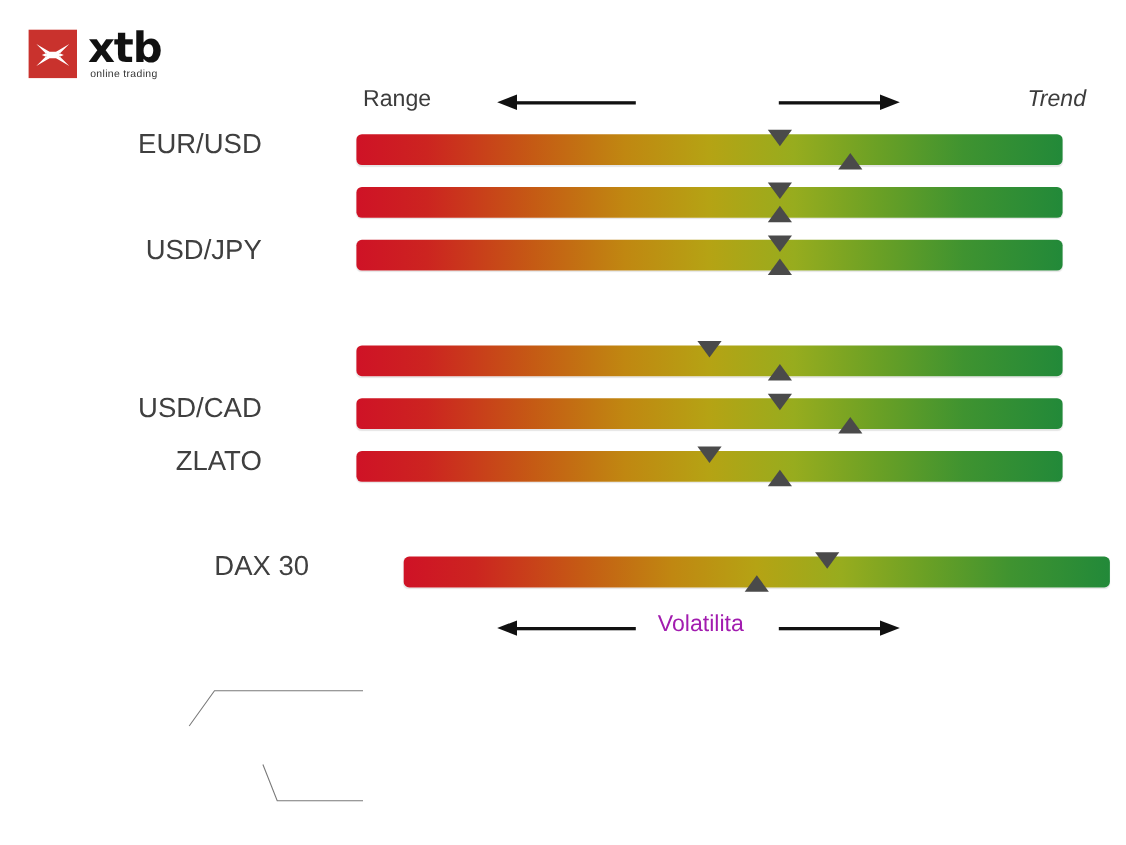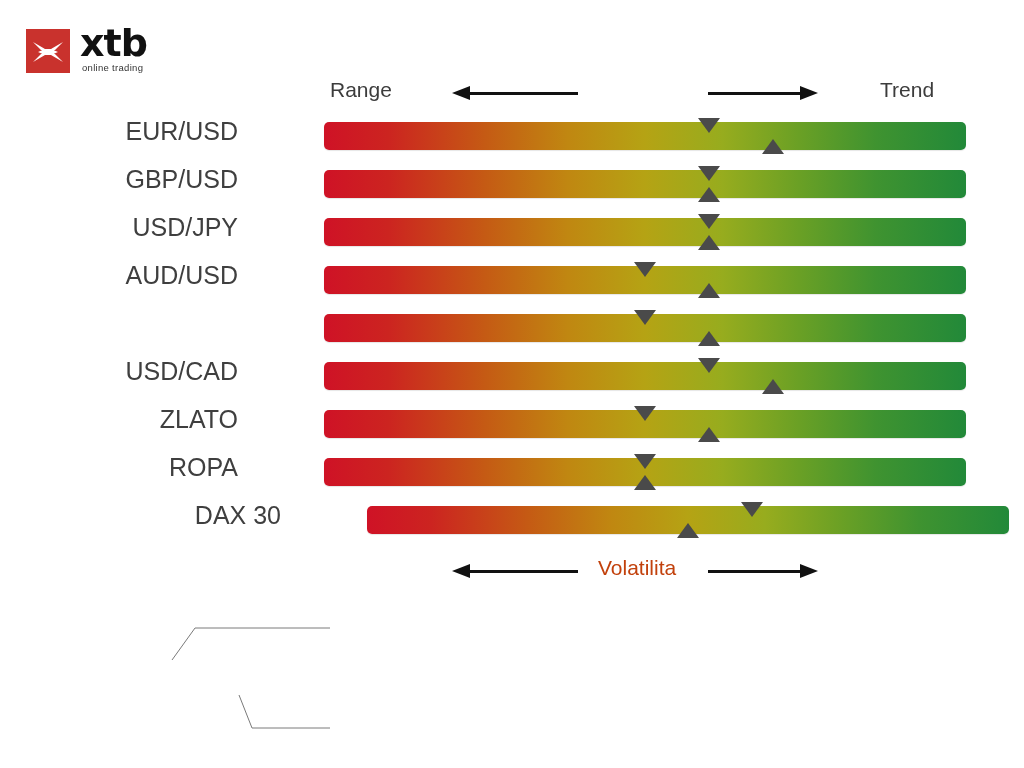--- a/index.html
+++ b/index.html
@@ -6,21 +6,21 @@
   html,body{margin:0;padding:0;}
   body{
     width:1024px;height:768px;
     background:#ffffff;
     font-family:"Liberation Sans", sans-serif;
     color:#3a3a3a;
     overflow:hidden;
     position:relative;
   }
   
-  #logo{position:absolute;left:26px;top:26px;display:flex;align-items:flex-end;}
+  #logo{position:absolute;left:26px;top:26px;display:flex;align-items:center;}
   #logo-mark{
     width:44px;height:44px;background:#c9322d;
     position:relative;flex:none;
   }
   #logo-mark svg{position:absolute;left:6px;top:12px;}
   #logo-words{margin-left:10px;line-height:1;}
   #logo-xtb{
     font-family:"DejaVu Sans", sans-serif;
     font-weight:bold;font-size:38px;color:#111;
     letter-spacing:-1px;display:block;margin-top:-2px;
@@ -31,21 +31,21 @@
     margin-top:1px;margin-left:2px;letter-spacing:.3px;
   }
 
   
   #header-row{position:absolute;left:0;top:78px;width:928px;height:30px;}
   .hdr-label{
     position:absolute;top:0;font-size:21px;color:#3c3c3c;
     font-family:"Liberation Sans", sans-serif;white-space:nowrap;
   }
   #hdr-range{left:330px;}
-  #hdr-trend{left:880px;}
+  #hdr-trend{left:934px;font-style:italic;}
 
   .arrow-wrap{position:absolute;top:8px;height:14px;}
   .arrow-line{position:absolute;top:6px;height:2.5px;background:#111;}
   .arrow-head{
     position:absolute;top:0;width:0;height:0;
     border-top:7px solid transparent;border-bottom:7px solid transparent;
   }
   .arrow-head.left{border-right:18px solid #111;left:0;}
   .arrow-head.right{border-left:18px solid #111;right:0;}
 
@@ -83,21 +83,21 @@
     border-top:15px solid #4a4a4a;top:-4px;
   }
   .marker.up{
     border-left:11px solid transparent;border-right:11px solid transparent;
     border-bottom:15px solid #4a4a4a;top:17px;
   }
 
   
   #vol-row{position:absolute;left:0;top:556px;width:1024px;height:30px;}
   #vol-label{
-    position:absolute;left:598px;top:0;font-size:21px;color:#c2410c;
+    position:absolute;left:598px;top:0;font-size:21px;color:#a21caf;
     white-space:nowrap;font-family:"Liberation Sans", sans-serif;
   }
   #arrow-left-bot{left:452px;width:126px;top:8px;}
   #arrow-left-bot .arrow-line{left:15px;width:111px;}
   #arrow-right-bot{left:708px;width:110px;top:8px;}
   #arrow-right-bot .arrow-line{left:0;width:95px;}
 
   
   #legend{position:absolute;left:0;top:600px;width:1024px;height:168px;}
   .leader{position:absolute;stroke:#7a7a7a;stroke-width:1;fill:none;}
@@ -137,65 +137,50 @@
 
 <div id="chart">
     <div class="row" style="top: 122px;">
       <div class="row-label">EUR/USD</div>
       <div class="bar">
         <span class="marker down" style="left: 374.2px;"></span>
         <span class="marker up" style="left: 438.4px;"></span>
       </div>
     </div>
     <div class="row" style="top: 170px;">
-      <div class="row-label">GBP/USD</div>
       <div class="bar">
         <span class="marker down" style="left: 374.2px;"></span>
         <span class="marker up" style="left: 374.2px;"></span>
       </div>
     </div>
     <div class="row" style="top: 218px;">
       <div class="row-label">USD/JPY</div>
       <div class="bar">
         <span class="marker down" style="left: 374.2px;"></span>
         <span class="marker up" style="left: 374.2px;"></span>
       </div>
     </div>
-    <div class="row" style="top: 266px;">
-      <div class="row-label">AUD/USD</div>
-      <div class="bar">
-        <span class="marker down" style="left: 310px;"></span>
-        <span class="marker up" style="left: 374.2px;"></span>
-      </div>
-    </div>
     <div class="row" style="top: 314px;">
       <div class="bar">
         <span class="marker down" style="left: 310px;"></span>
         <span class="marker up" style="left: 374.2px;"></span>
       </div>
     </div>
     <div class="row" style="top: 362px;">
       <div class="row-label">USD/CAD</div>
       <div class="bar">
         <span class="marker down" style="left: 374.2px;"></span>
         <span class="marker up" style="left: 438.4px;"></span>
       </div>
     </div>
     <div class="row" style="top: 410px;">
       <div class="row-label">ZLATO</div>
       <div class="bar">
         <span class="marker down" style="left: 310px;"></span>
         <span class="marker up" style="left: 374.2px;"></span>
-      </div>
-    </div>
-    <div class="row" style="top: 458px;">
-      <div class="row-label">ROPA</div>
-      <div class="bar">
-        <span class="marker down" style="left: 310px;"></span>
-        <span class="marker up" style="left: 310px;"></span>
       </div>
     </div>
     <div class="row" style="top: 506px; margin-left: 43px;">
       <div class="row-label">DAX 30</div>
       <div class="bar">
         <span class="marker down" style="left: 374.2px;"></span>
         <span class="marker up" style="left: 310px;"></span>
       </div>
     </div>
   </div>

